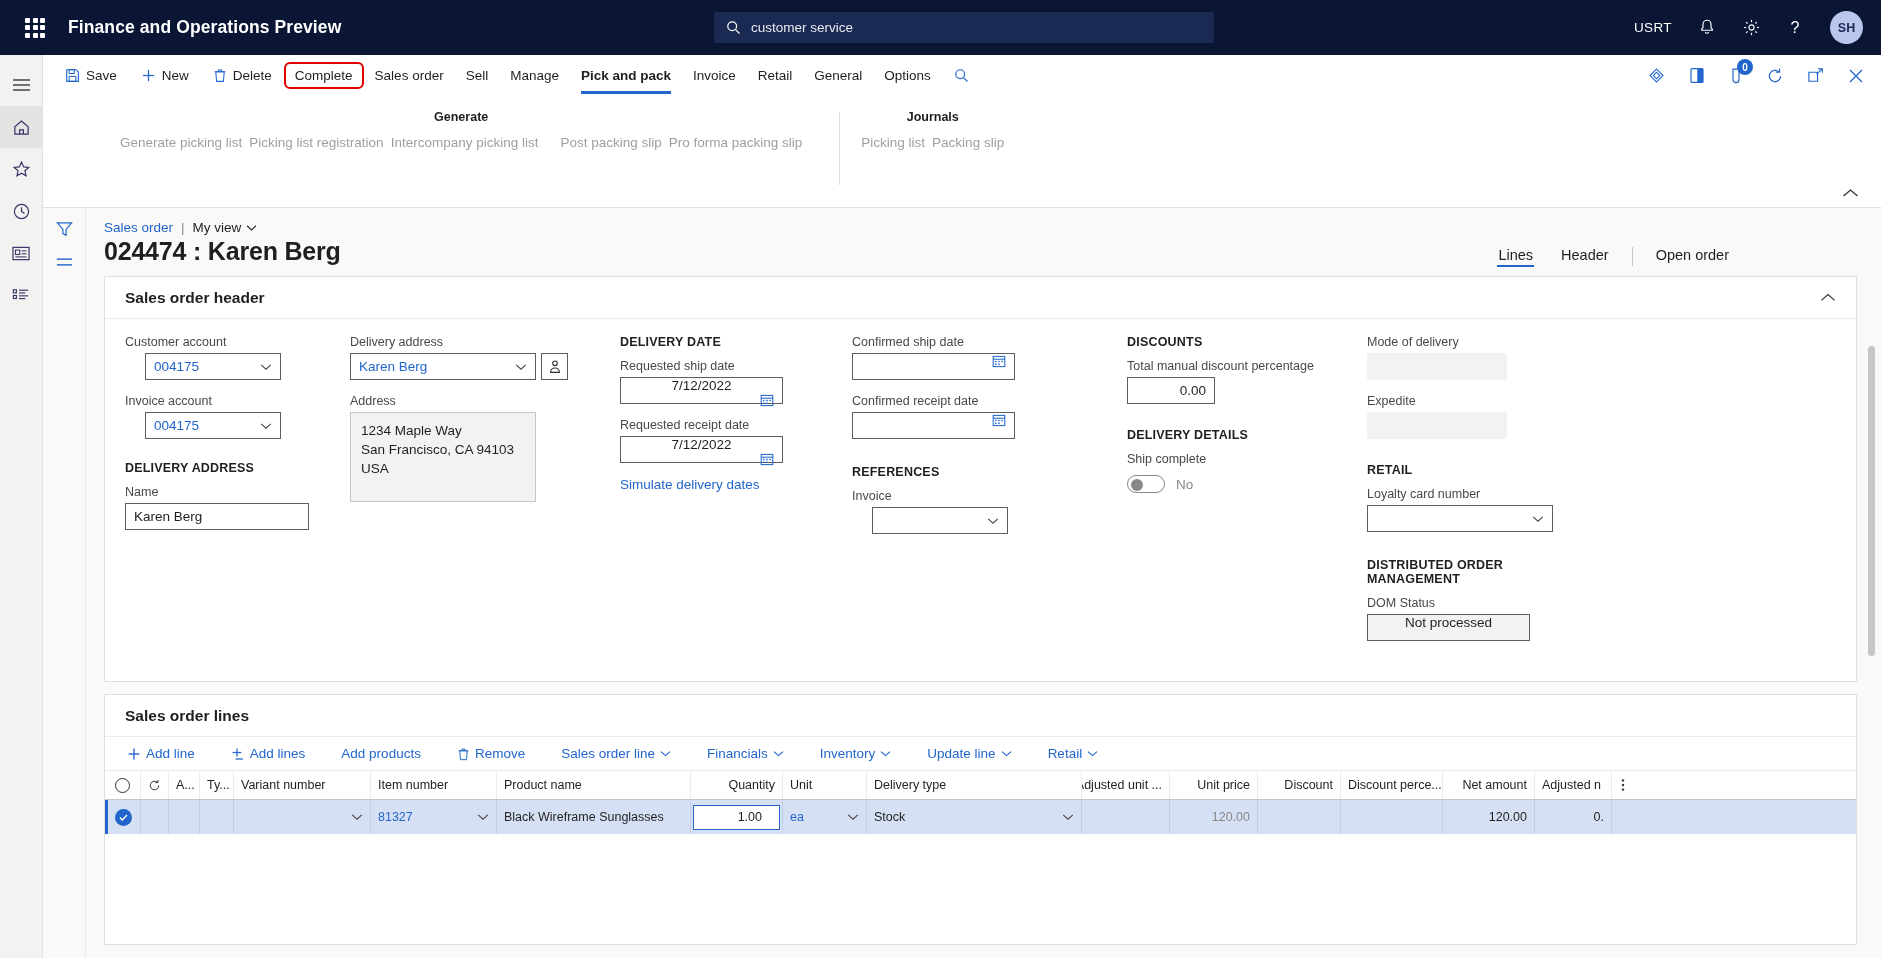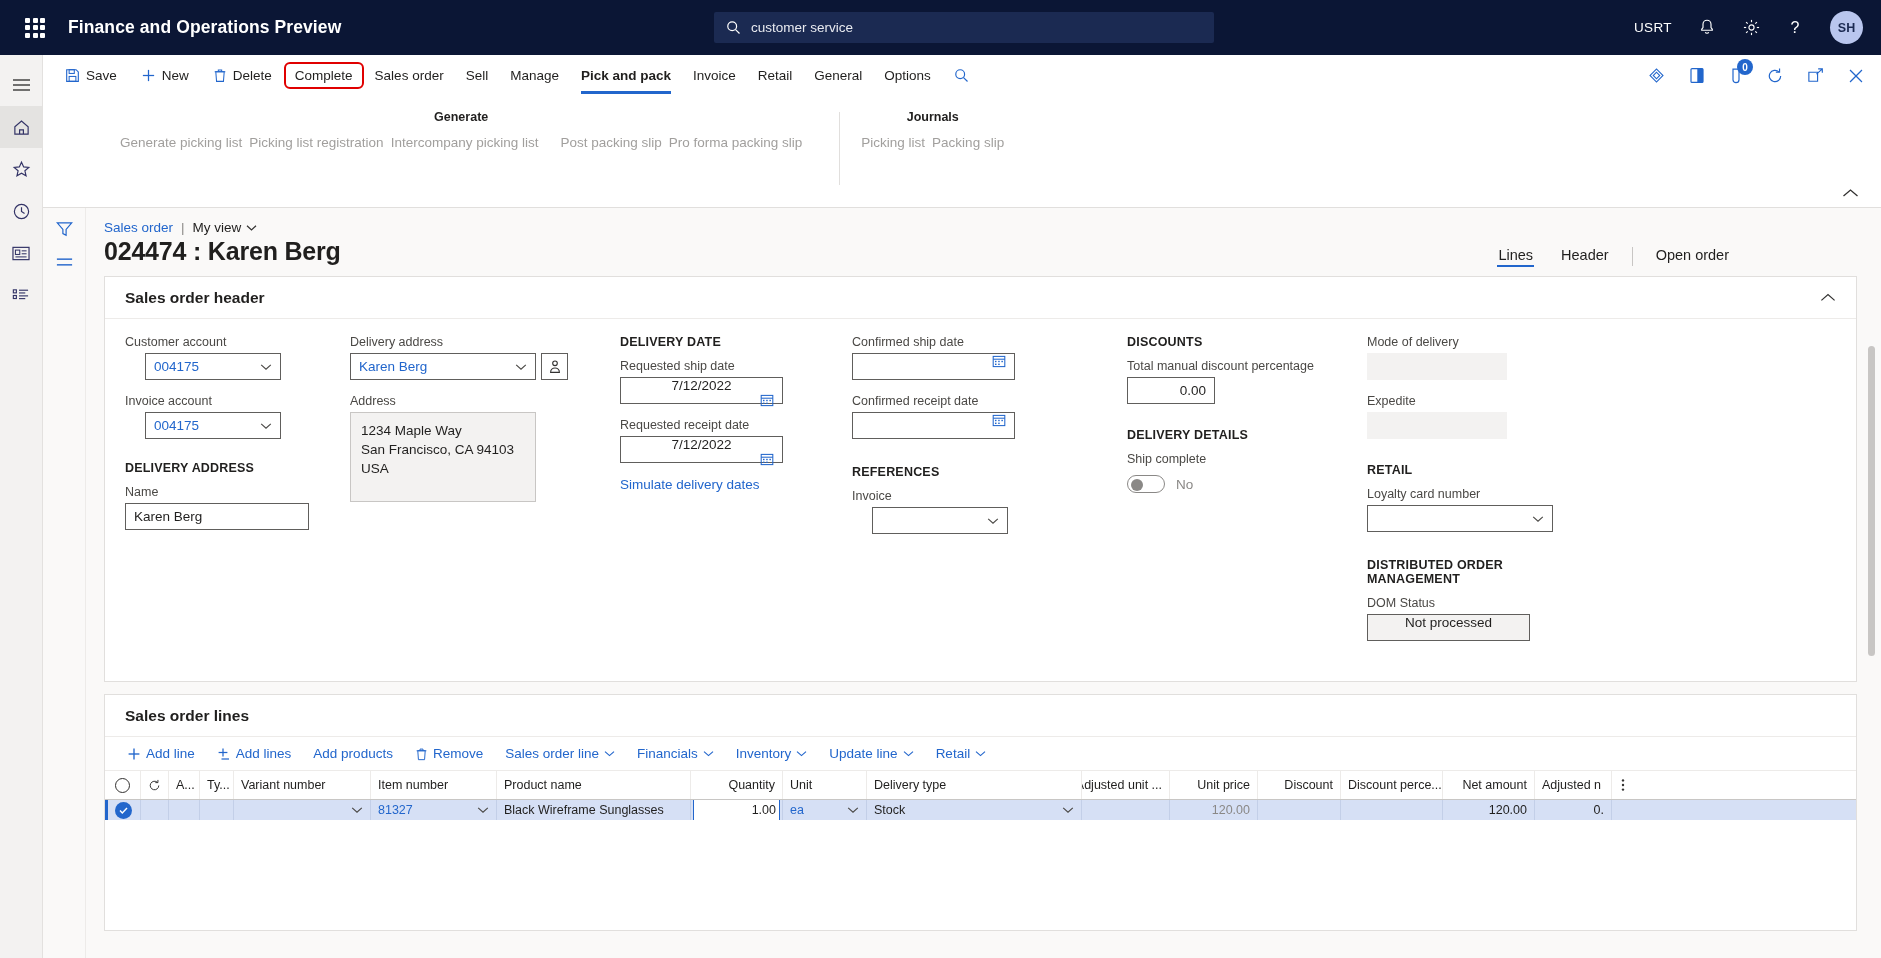--- a/index.html
+++ b/index.html
@@ -173,52 +173,52 @@
   .toggle {
     width: 38px; height: 18px; border-radius: 9px; background: #fff;
     border: 1px solid #8a8886; position: relative; cursor: pointer;
   }
   .toggle i { position: absolute; left: 3px; top: 3px; width: 12px; height: 12px;
     border-radius: 50%; background: #8a8886; display:block; }
   .toggle-lbl { font-size: 13.5px; color: #8a8886; }
 
   
   .lines-toolbar {
-    height: 34px; display: flex; align-items: center; gap: 2px; padding: 0 12px;
+    height: 34px; display: flex; align-items: center; gap: 16px; padding: 0 12px;
     border-bottom: 1px solid #edebe9;
   }
   .lt {
     display: flex; align-items: center; gap: 5px; padding: 0 10px;
     color: #2266cc; font-size: 13.5px; cursor: pointer; white-space: nowrap;
   }
 
   
   .grid { width: 100%; }
   .grow { display: flex; }
   .gh {
     height: 29px; border-bottom: 1px solid #c8c6c4; background: #fff;
   }
   .gc {
     display: flex; align-items: center; padding: 0 7px; font-size: 12.5px;
     border-right: 1px solid #edebe9; overflow: hidden; white-space: nowrap;
     flex: 0 0 auto; height: 100%;
   }
   .gh .gc { color: #201f1e; }
   .gc.r { justify-content: flex-end; }
-  .gbody .grow { height: 20px; background: #d6e0f5; }
+  .gbody .grow { height: 34px; background: #d6e0f5; }
   .gbody .gc { border-right: 1px solid #c3cfe8; }
   .gc.sel-mark { border-left: 3px solid #2266cc; padding-left: 5px; }
   .check {
     width: 17px; height: 17px; border-radius: 50%; background: #2266cc;
     display: flex; align-items: center; justify-content: center;
   }
   .circle-o { width: 15px; height: 15px; border-radius: 50%; border: 1.4px solid #323130; }
   .cellinp {
     background: #fff; border: 1.6px solid #2266cc; height: 25px; width: 100%;
-    display: flex; align-items: center; justify-content: flex-end; padding: 0 3px;
+    display: flex; align-items: center; justify-content: flex-end; padding: 0 17px;
     font-size: 12.5px;
   }
   .caretcell { margin-left: auto; color:#4a4845; display:flex; }
   .blue-t { color: #2266cc; }
   .gray-t { color: #8a8886; }
 
   
   .vscroll {
     position: absolute; right: 6px; top: 0; width: 7px; bottom: 0;
     background: transparent;

